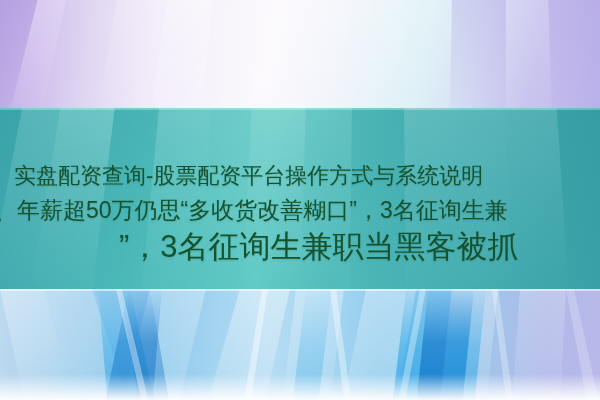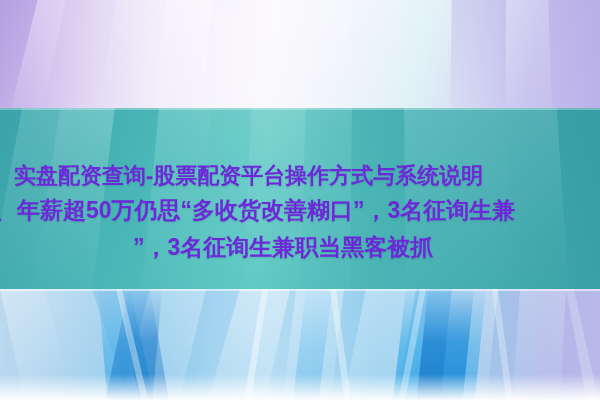--- a/index.html
+++ b/index.html
@@ -99,42 +99,42 @@
 
   
   .headline-wrap {
     position: absolute;
     left: 0; top: 0;
     width: 600px; height: 400px;
     pointer-events: none;
   }
   .hl {
     position: absolute;
-    color: #6d28d9;
-    font-weight: bold;
+    color: #14532d;
+    font-weight: normal;
     white-space: nowrap;
     letter-spacing: 0px;
     text-shadow: 0 1px 2px rgba(20,80,85,0.18);
   }
   .hl-1 {
     left: 14px;
     top: 161px;
     font-size: 22px;
     line-height: 30px;
   }
   .hl-2 {
     left: -6px;
     top: 194px;
     font-size: 23px;
     line-height: 32px;
   }
   .hl-3 {
-    left: 133px;
+    left: 119px;
     top: 231px;
-    font-size: 23px;
+    font-size: 31px;
     line-height: 32px;
   }
 </style>
 </head>
 <body>
 
 <div id="banner">
 
   <div class="top-band">
     <svg width="600" height="108" viewBox="0 0 600 108" preserveAspectRatio="none">

